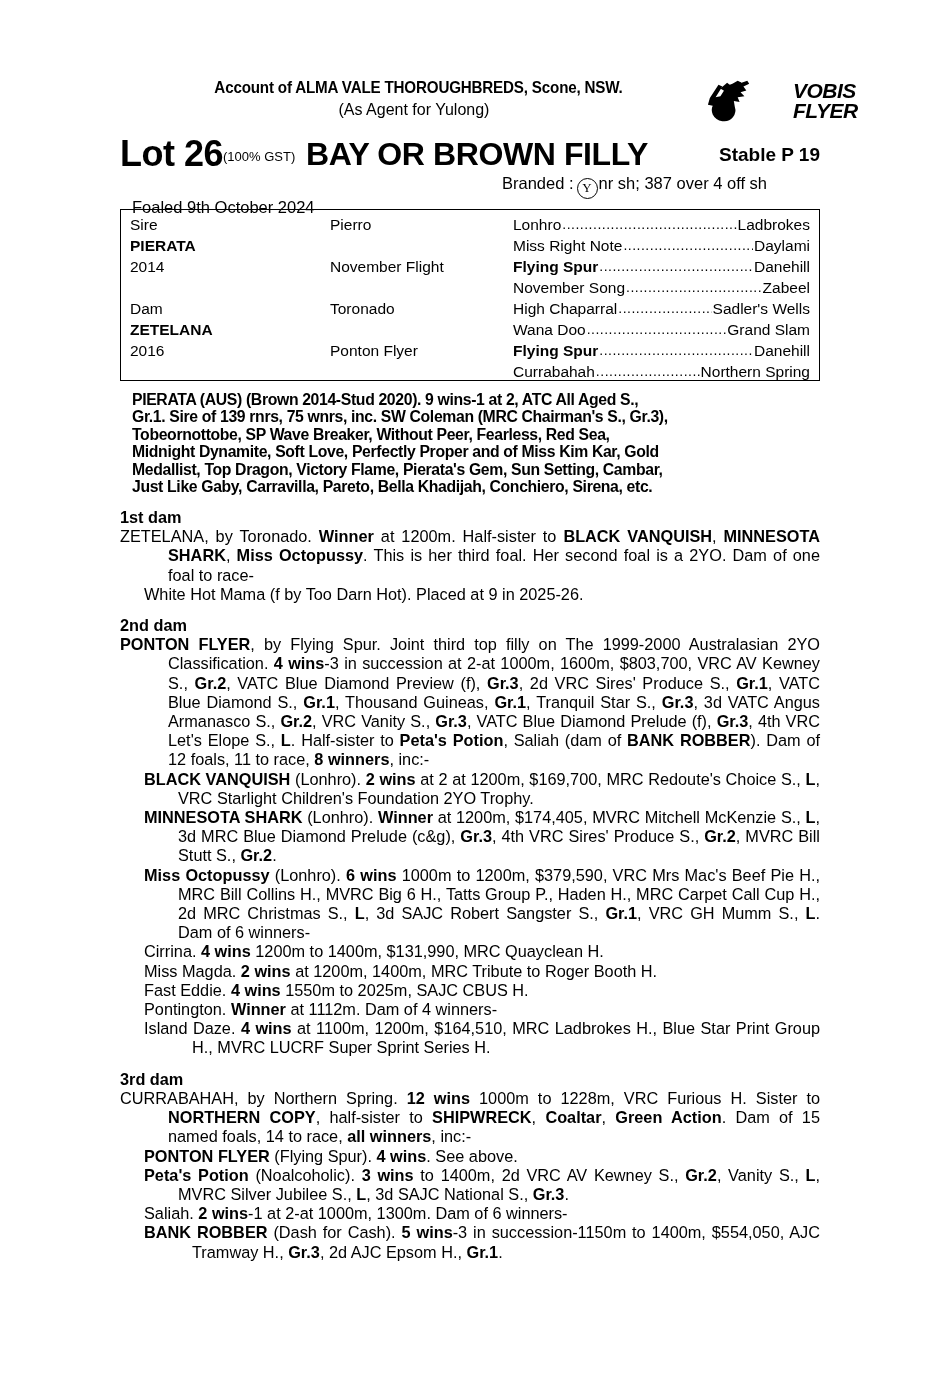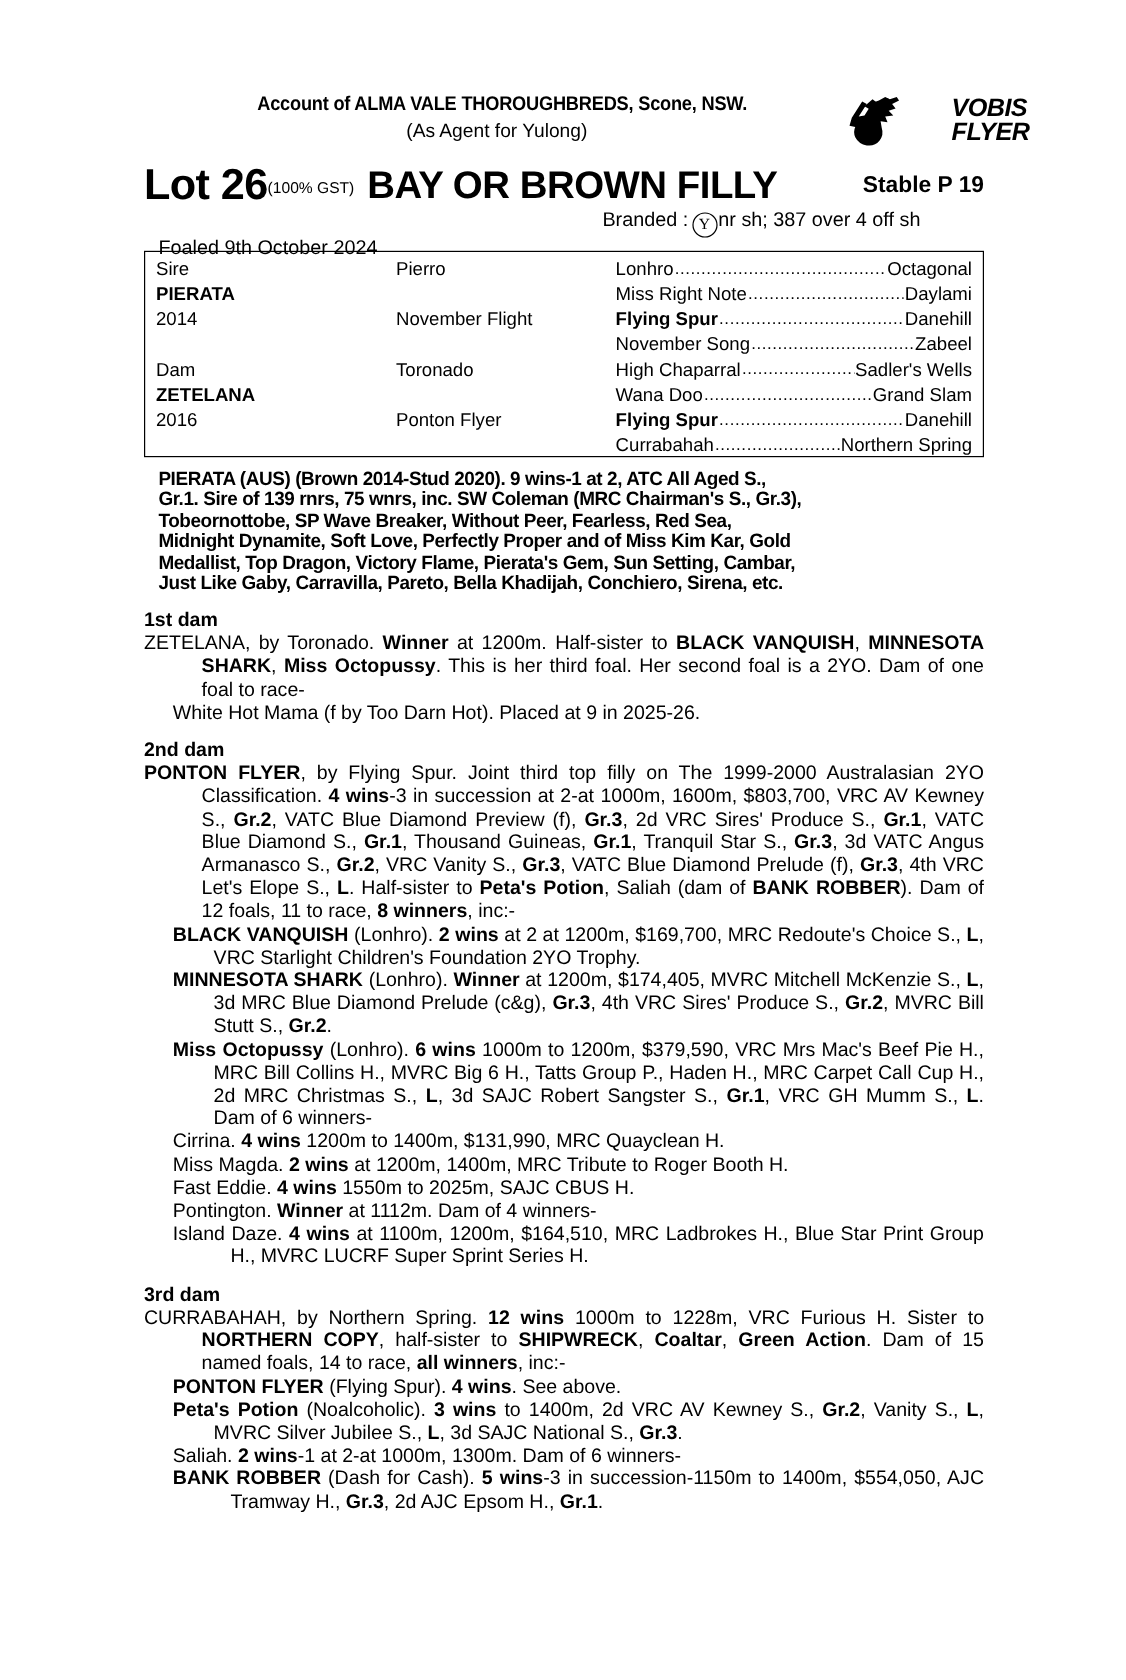--- a/index.html
+++ b/index.html
@@ -274,21 +274,21 @@
     </span>
   </div>
 
   <div class="ped-table" id="ped-table">
       <div class="ped-row" style="top: 4px;">
         <div class="ped-c1">Sire</div>
         <div class="ped-c2">Pierro</div>
         <div class="ped-c3">
           <span class="gp-name">Lonhro</span>
           <span class="gp-dots">..........................................................................................</span>
-          <span class="gp-sire">Octagonal</span>
+          <span class="gp-sire">Ladbrokes</span>
         </div>
       </div>
       <div class="ped-row" style="top: 25px;">
         <div class="ped-c1 b">PIERATA</div>
         <div class="ped-c2"></div>
         <div class="ped-c3">
           <span class="gp-name">Miss Right Note</span>
           <span class="gp-dots">..........................................................................................</span>
           <span class="gp-sire">Daylami</span>
         </div>

